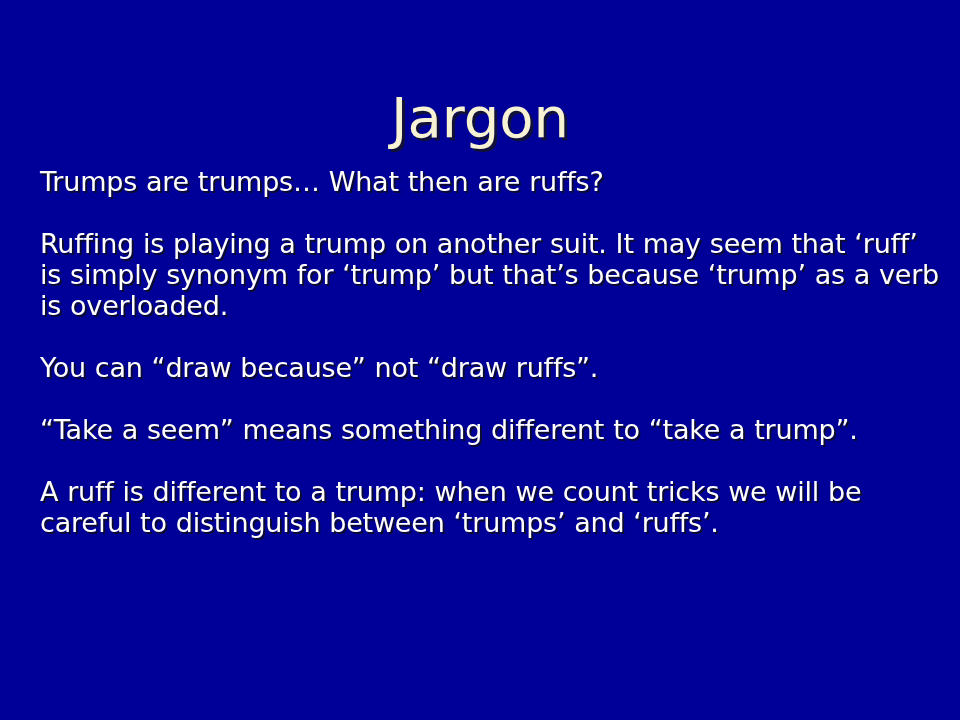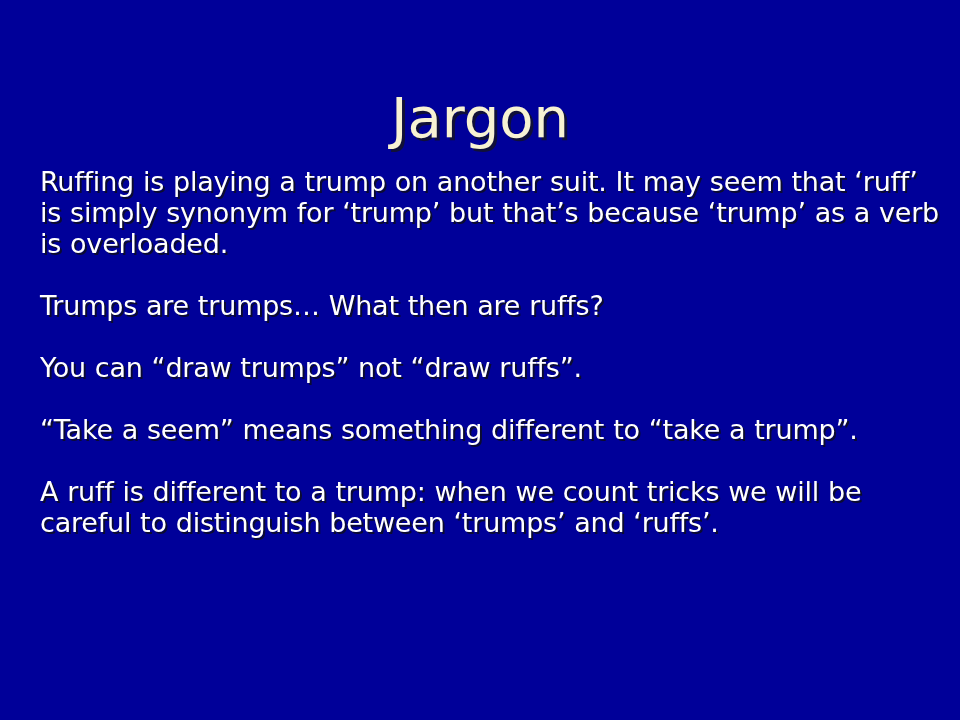--- a/index.html
+++ b/index.html
@@ -64,20 +64,20 @@
   }
 </style>
 </head>
 <body>
 
 <div id="slide">
 
   <h1 id="slide-title">Jargon</h1>
 
   <div id="body-block">
+    <p class="para">Trumps are trumps… What then are ruffs?</p>
     <p class="para">Ruffing is playing a trump on another suit. It may seem that ‘ruff’ is simply synonym for ‘trump’ but that’s because ‘trump’ as a verb is overloaded.</p>
-    <p class="para">Trumps are trumps… What then are ruffs?</p>
-    <p class="para">You can “draw trumps” not “draw ruffs”.</p>
+    <p class="para">You can “draw because” not “draw ruffs”.</p>
     <p class="para">“Take a seem” means something different to “take a trump”.</p>
     <p class="para">A ruff is different to a trump: when we count tricks we will be careful to distinguish between ‘trumps’ and ‘ruffs’.</p>
   </div>
 
 </div>
 
 </body></html>

